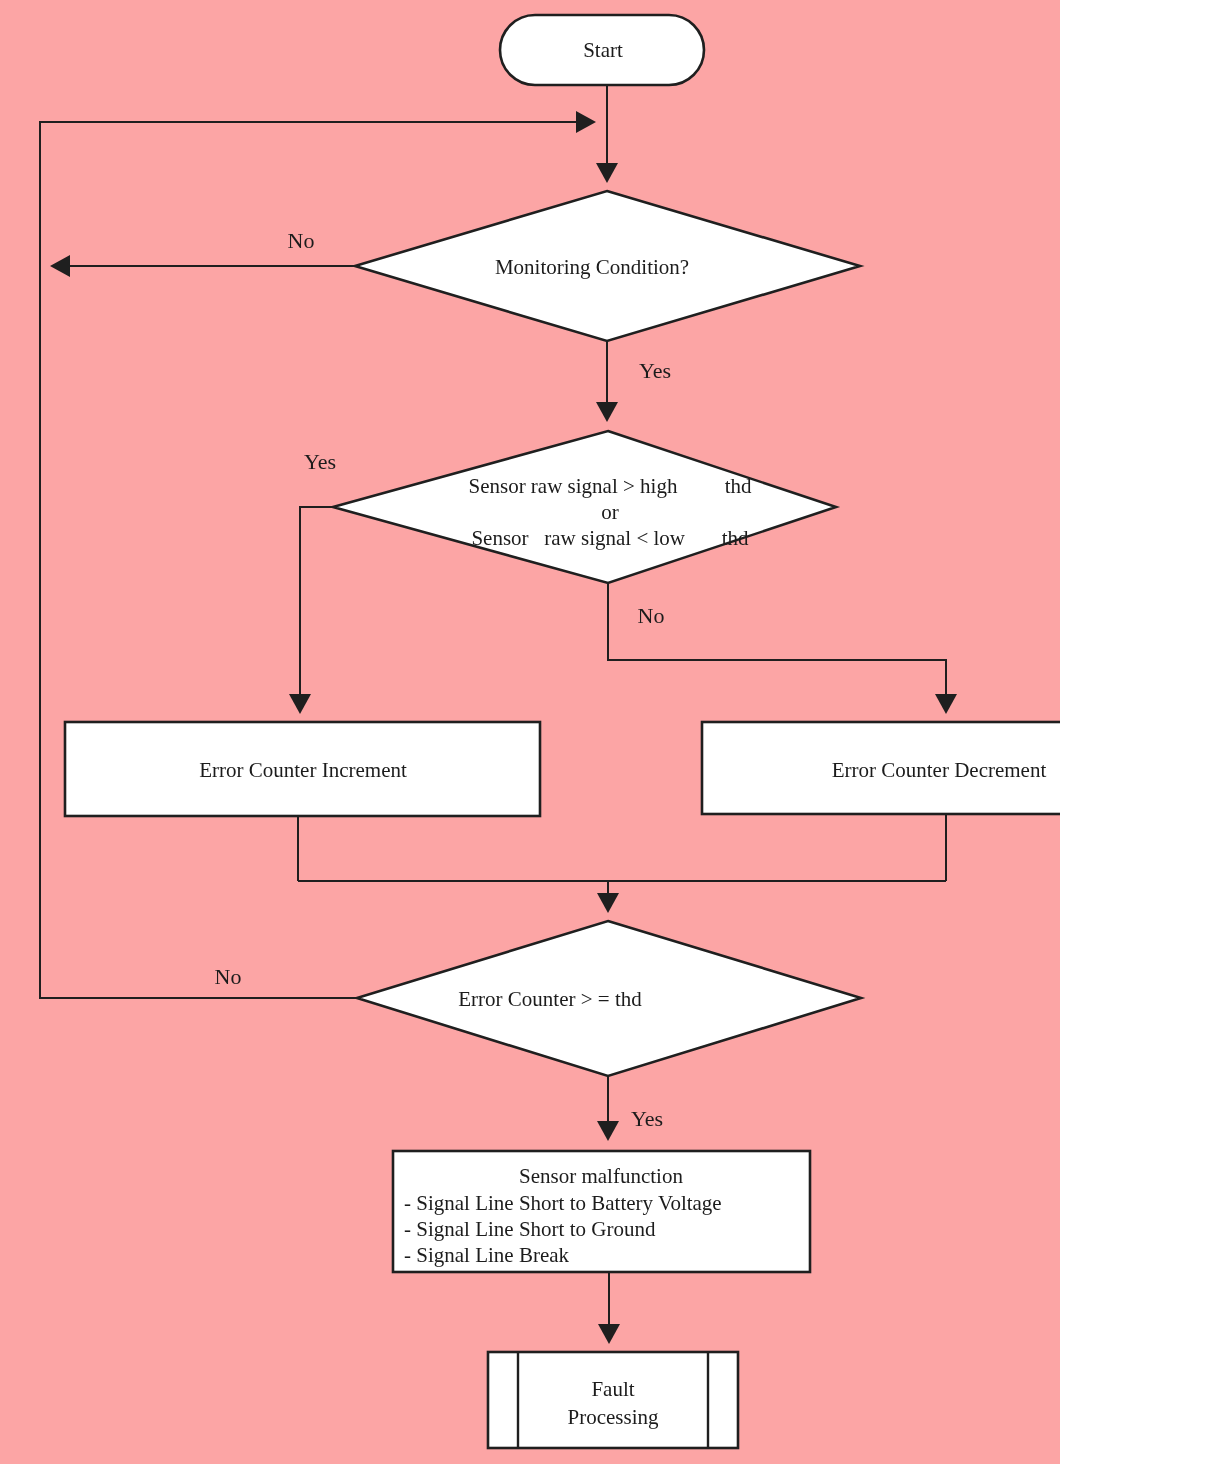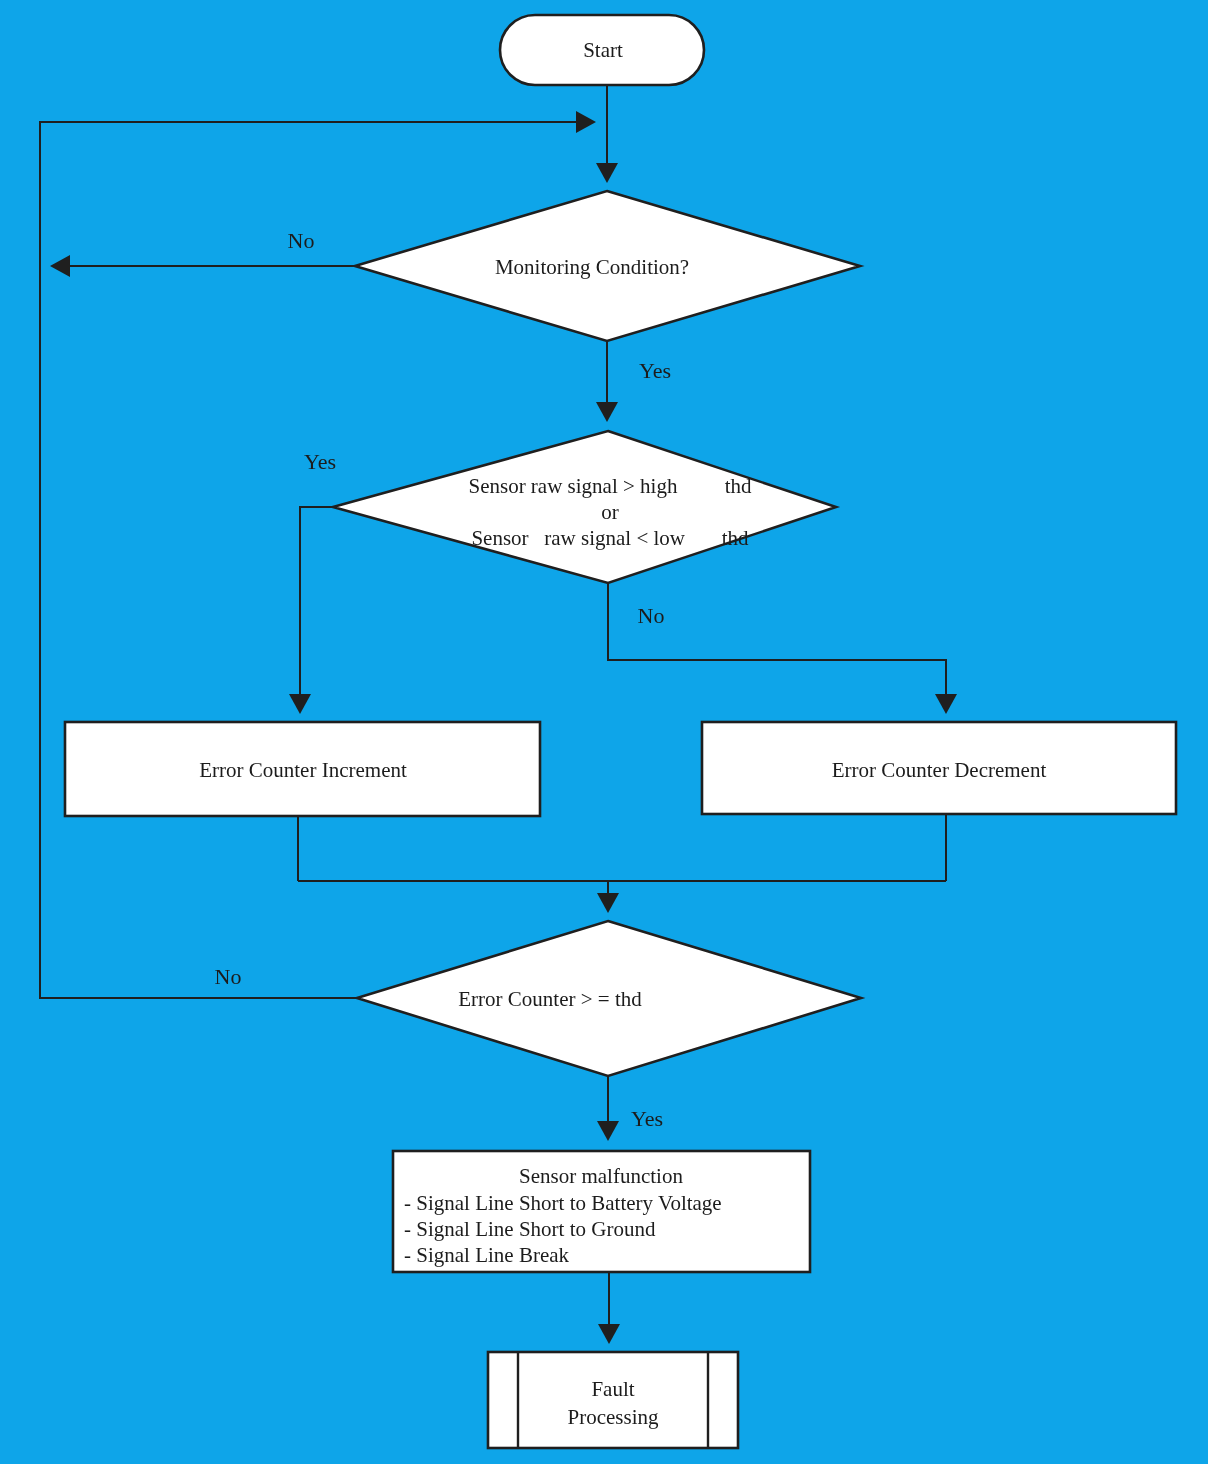--- a/index.html
+++ b/index.html
@@ -2,23 +2,23 @@
 <html><head>
 <meta charset="utf-8">
 <style>
   html, body {
     margin: 0;
     padding: 0;
     background: #ffffff;
   }
   #canvas {
     position: relative;
-    width: 1208px;
+    width: 1060px;
     height: 1464px;
-    background: #0ea5e9;
+    background: #fca5a5;
     overflow: hidden;
   }
   svg {
     display: block;
   }
   .shape {
     fill: #ffffff;
     stroke: #1f1f1f;
     stroke-width: 2.6;
   }

